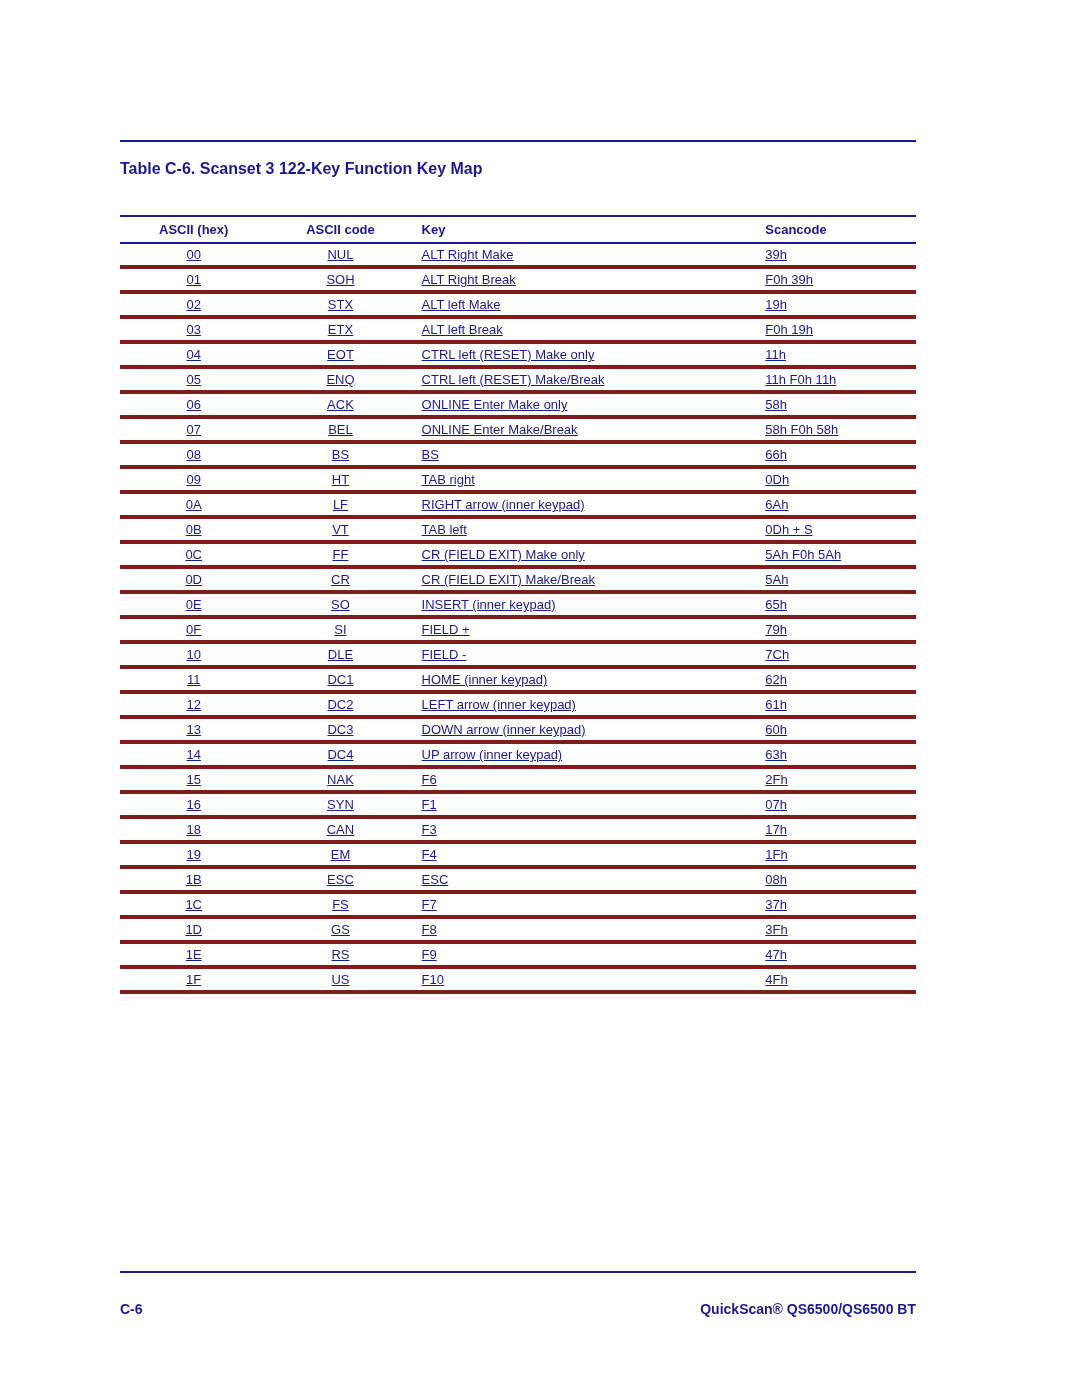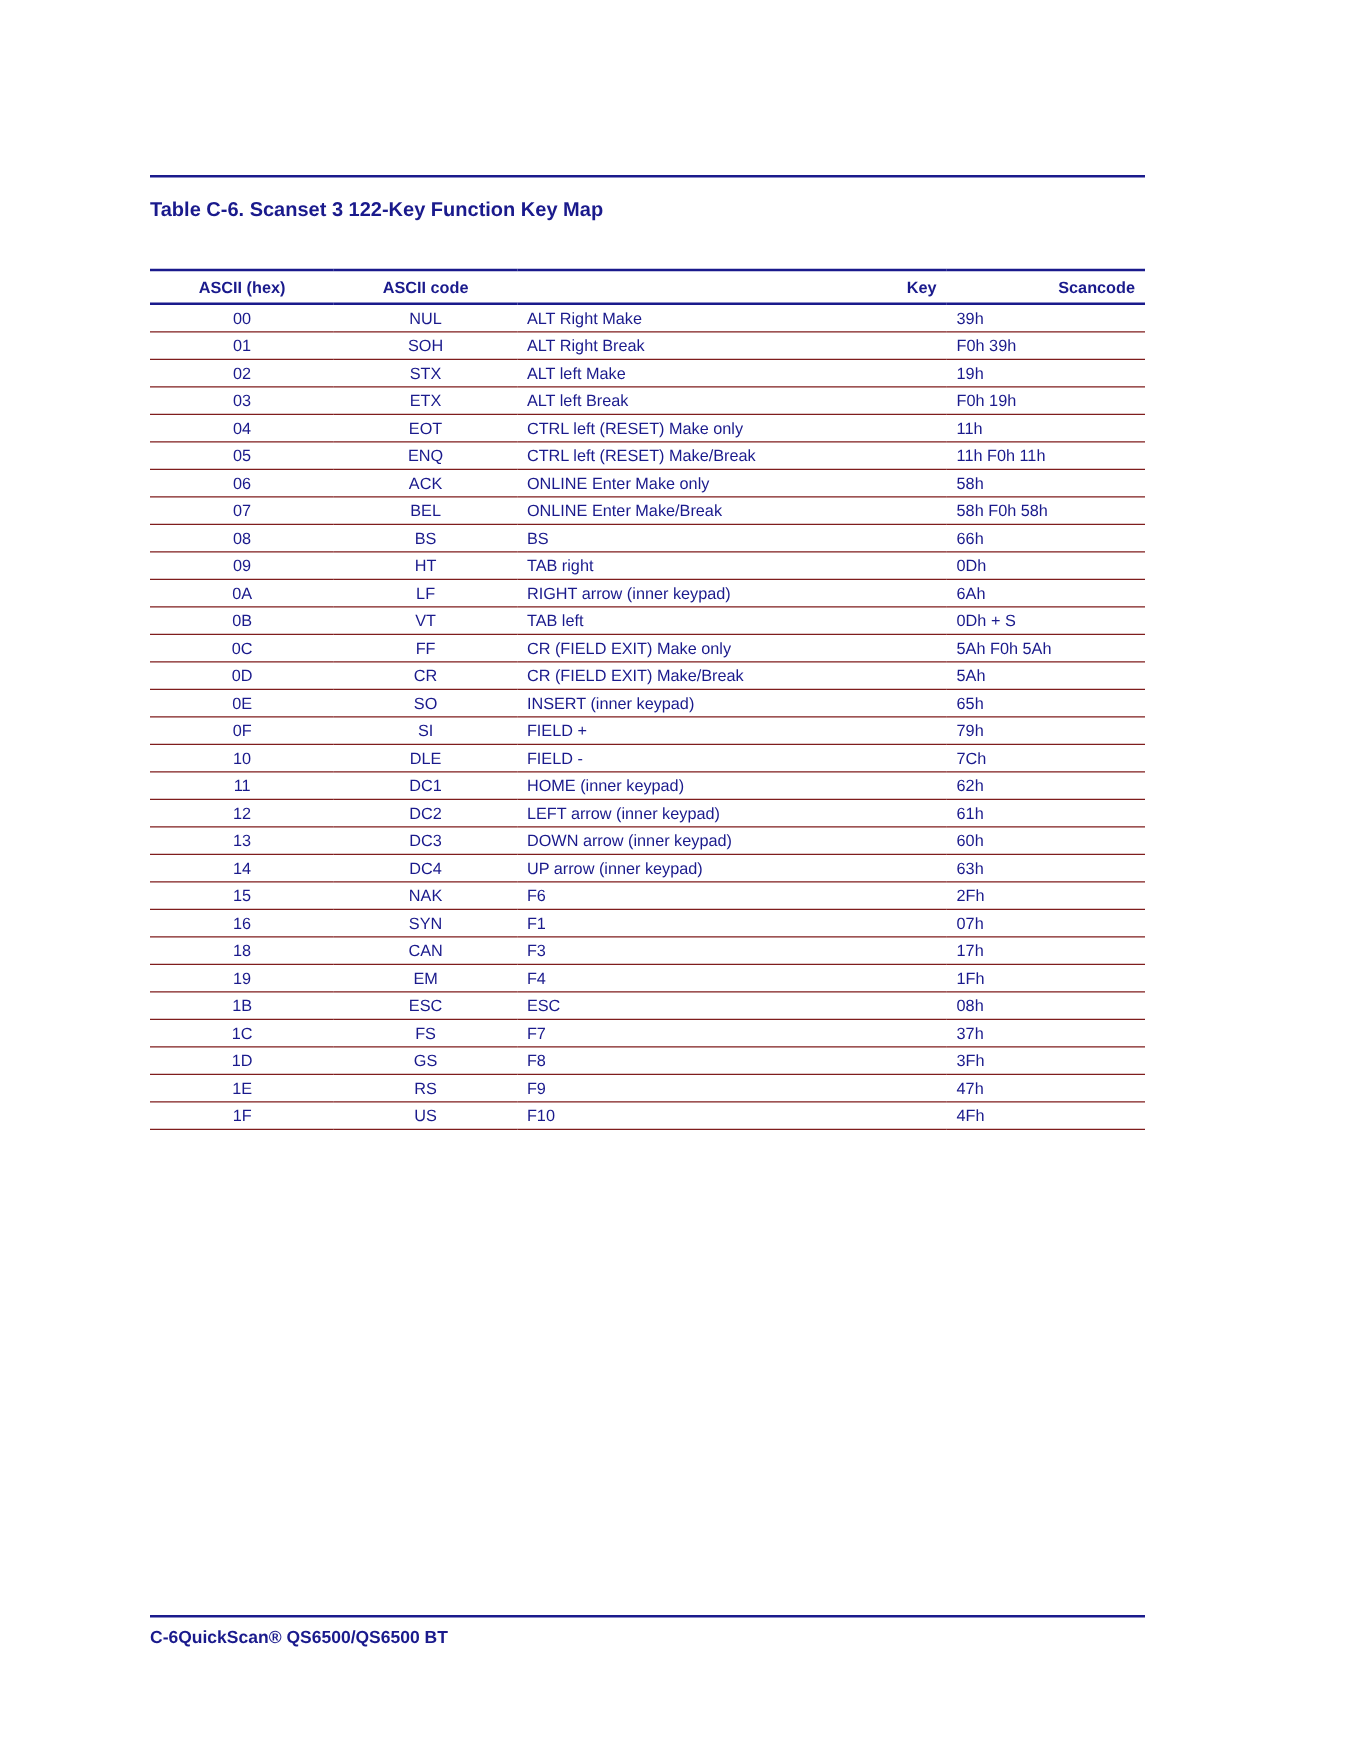--- a/index.html
+++ b/index.html
@@ -34,40 +34,41 @@
       font-size: 13px;
       color: #1a1a8c;
       margin-top: 27px;
     }
     thead tr {
       border-top: 2px solid #1a1a8c;
       border-bottom: 2px solid #1a1a8c;
     }
     thead th {
       padding: 5px 8px;
-      text-align: right;
+      text-align: left;
       font-weight: bold;
       color: #1a1a8c;
       background: #fff;
     }
     thead th.center { text-align: center; }
     tbody tr {
-      border-bottom: 1px solid #7f1d1d;
+      border-bottom: 4px solid #7f1d1d;
+      text-decoration: underline;
     }
     tbody td {
       padding: 3px 8px;
       color: #1a1a8c;
     }
     tbody td.center { text-align: center; }
     .footer-line {
       border-top: 2px solid #1a1a8c;
       margin-top: auto;
-      padding-top: 7px;
+      padding-top: 28px;
       display: flex;
-      justify-content: flex-start;
+      justify-content: space-between;
       align-items: center;
     }
     .footer-left {
       font-weight: bold;
       font-size: 14px;
       color: #1a1a8c;
     }
     .footer-right {
       font-weight: bold;
       font-size: 14px;

